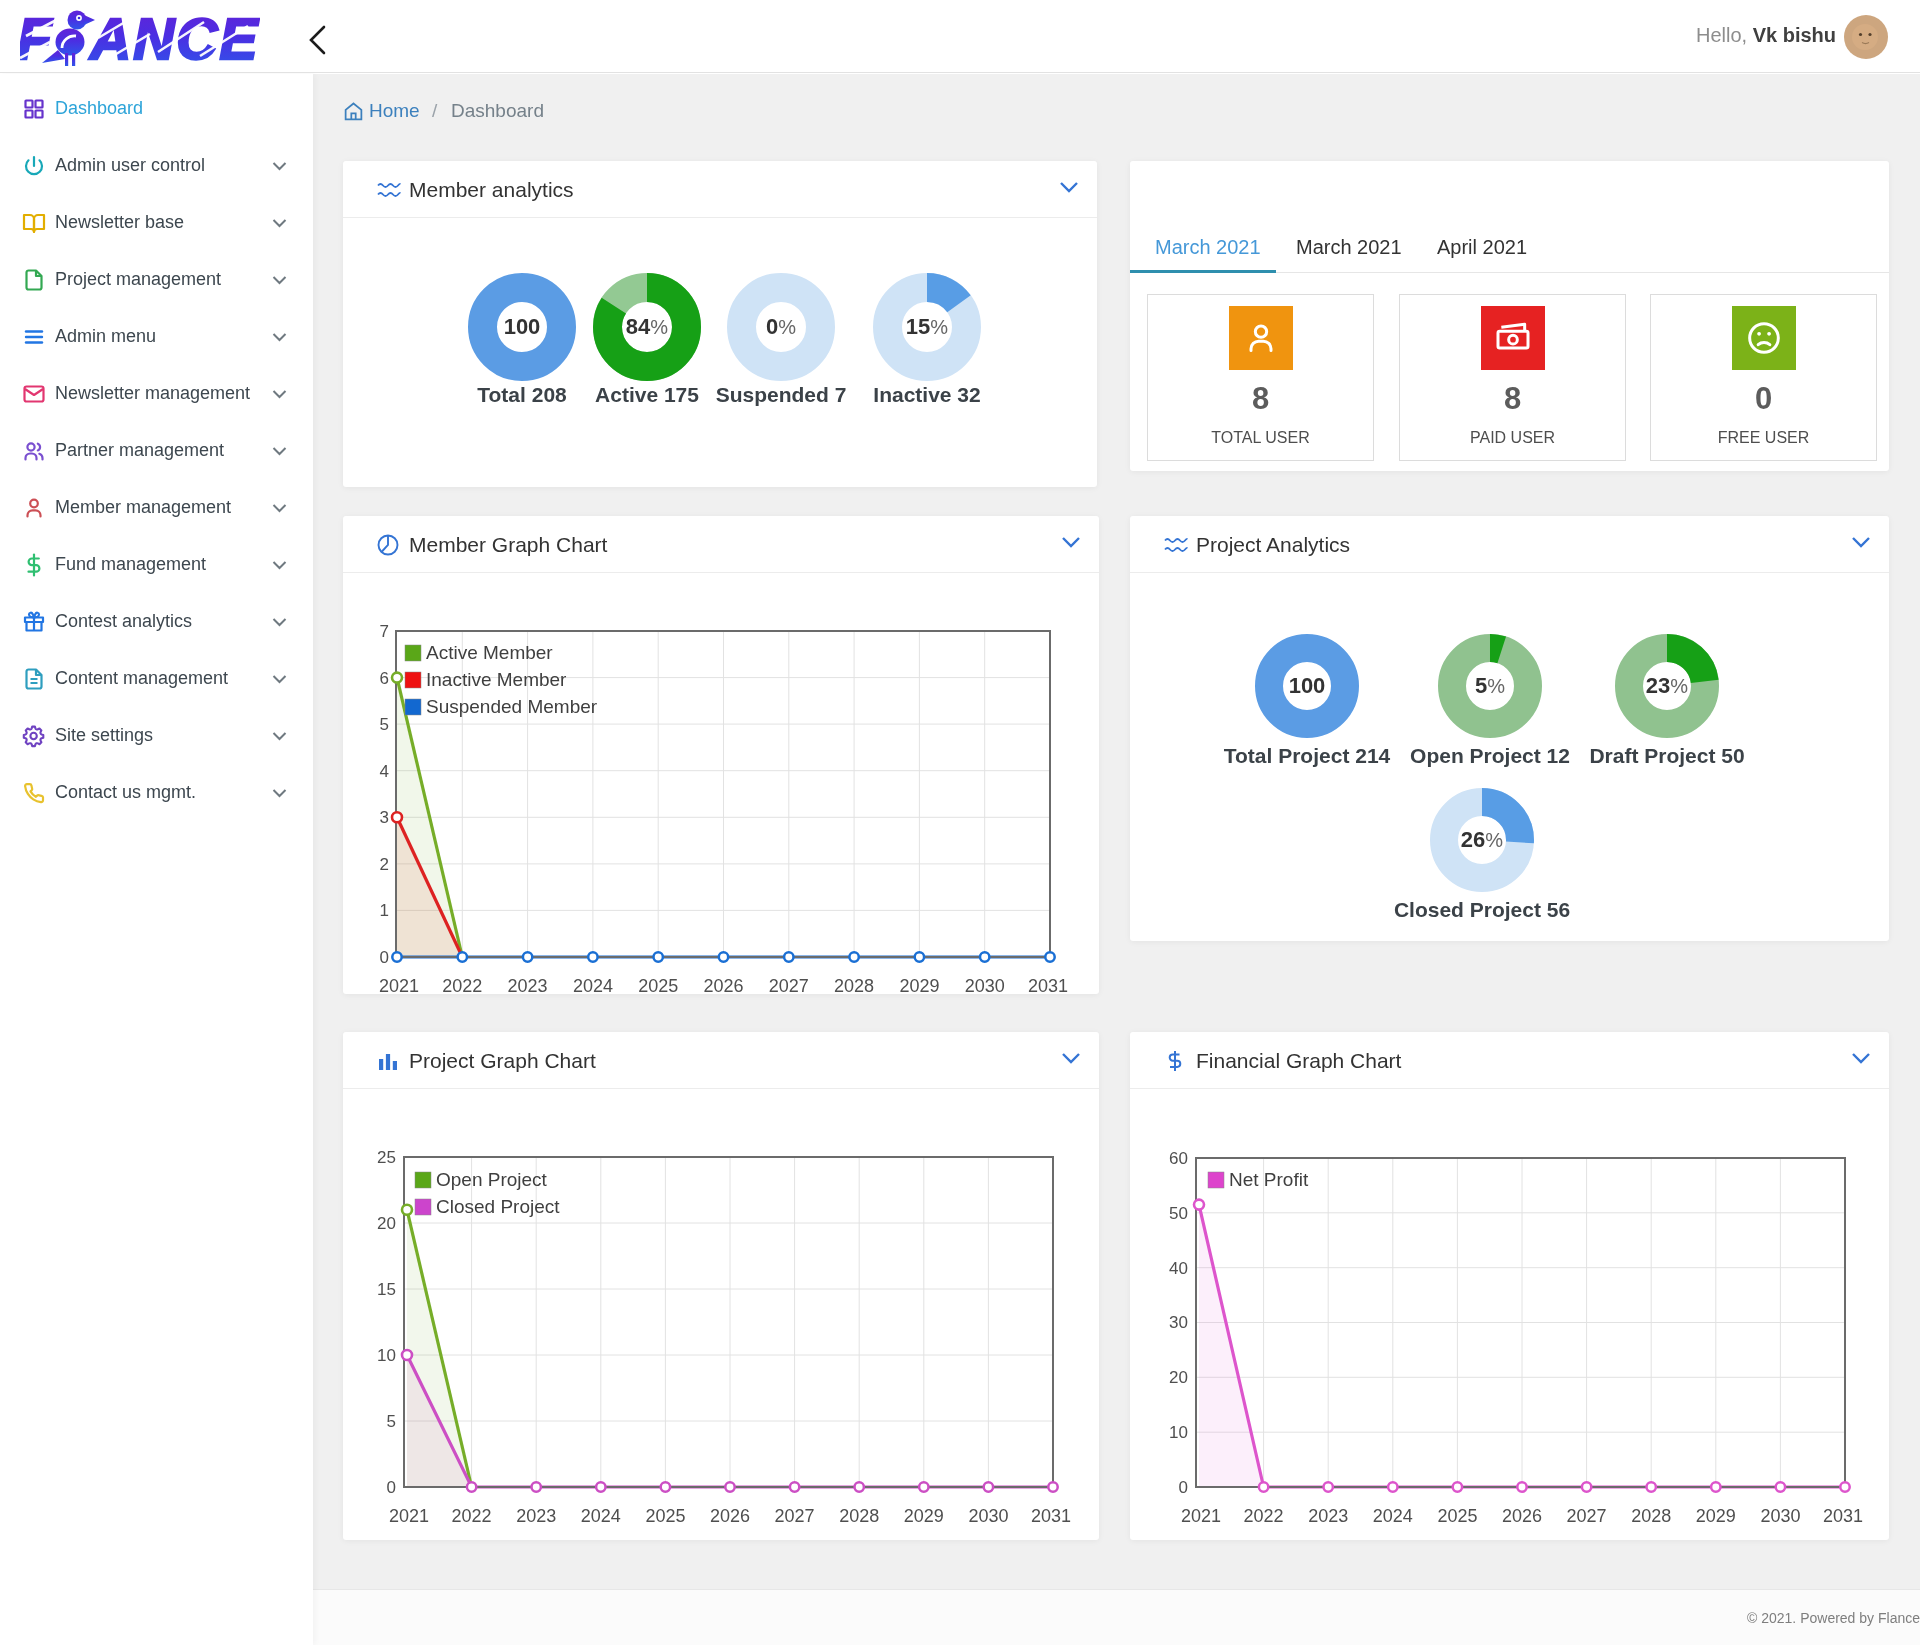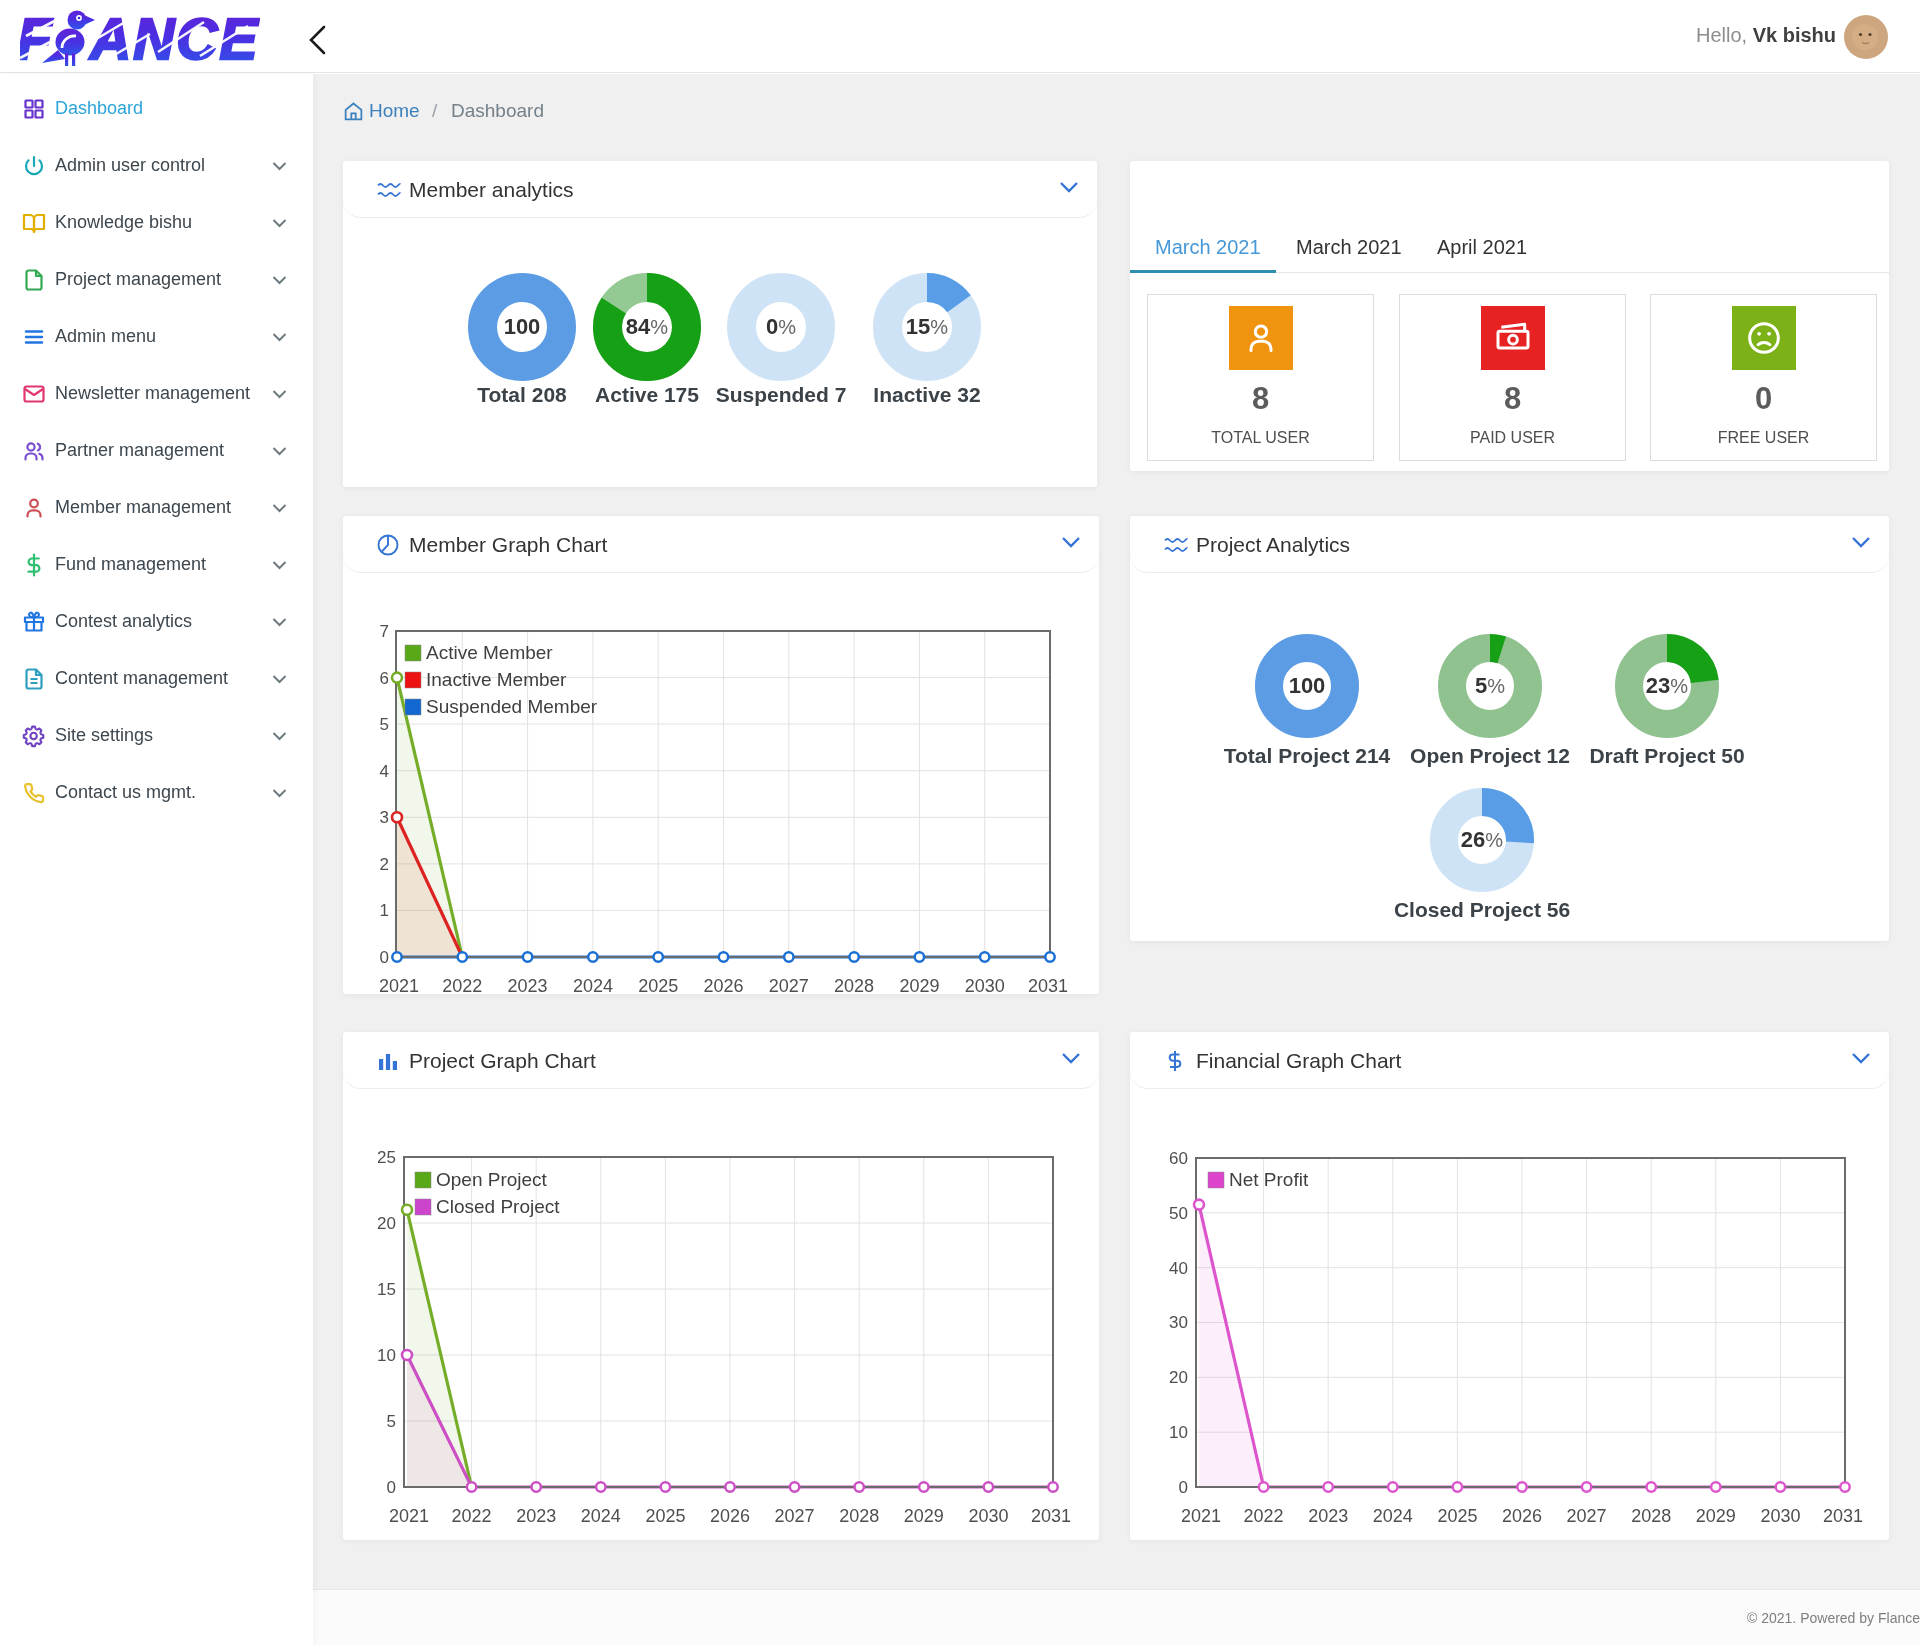--- a/index.html
+++ b/index.html
@@ -25,21 +25,21 @@
 
 #content { position:absolute; left:313px; top:74px; width:1607px; height:1515px; background:#f0f0f0; }
 #footer { position:absolute; left:313px; top:1589px; width:1607px; height:56px; background:#fbfbfb; border-top:1px solid #e7e7e7; }
 #footer div { text-align:right; margin-top:20px; font-size:14px; color:#7e7e7e; }
 
 
 #crumb { position:absolute; left:343px; top:100px; height:24px; font-size:19px; color:#75818a; }
 
 
 .card { position:absolute; background:#fff; border-radius:3px; box-shadow:0 1px 6px rgba(0,0,0,0.055); }
-.chead { position:absolute; left:0; top:0; right:0; height:57px; border-bottom:1px solid #ececec;border-radius:18px; }
+.chead { position:absolute; left:0; top:0; right:0; height:57px; border-bottom:1px solid #ececec; }
 .ctitle { position:absolute; left:66px; top:17px; font-size:21px; color:#333; }
 .cicon { position:absolute; left:33px; top:17px; }
 .cchev { position:absolute; right:18px; top:20px; }
 
 
 .donut { position:absolute; border-radius:50%; }
 .donut .hole2 { position:absolute; left:0; top:0; right:0; bottom:0; display:flex; align-items:center; justify-content:center; }
 .dtxt { font-size:22px; font-weight:bold; color:#333; white-space:nowrap; }
 .dtxt span.pct { font-weight:normal; color:#666; font-size:20px; }
 .dlabel { position:absolute; text-align:center; font-size:21px; font-weight:bold; color:#3b4248; white-space:nowrap; transform:translateX(-50%); }
@@ -124,21 +124,21 @@
       <span class="lbl">Admin user control</span>
       <svg class="chev" width="15" height="9" viewBox="0 0 15 9">
           <path d="M1.5 1 L7.5 7 L13.5 1" fill="none" stroke="#6f7980" stroke-width="2"></path>
         </svg>
     </div>
     <div class="mi" style="top:120px">
       <svg class="ic" width="24" height="24" viewBox="0 0 24 24" fill="none" stroke="#e2ae00" stroke-width="2.2" stroke-linejoin="round">
           <path d="M2 4h6a4 4 0 0 1 4 4v13a3 3 0 0 0-3-3H2z"></path>
           <path d="M22 4h-6a4 4 0 0 0-4 4v13a3 3 0 0 1 3-3h7z"></path>
         </svg>
-      <span class="lbl">Knowledge bishu</span>
+      <span class="lbl">Newsletter base</span>
       <svg class="chev" width="15" height="9" viewBox="0 0 15 9">
           <path d="M1.5 1 L7.5 7 L13.5 1" fill="none" stroke="#6f7980" stroke-width="2"></path>
         </svg>
     </div>
     <div class="mi" style="top:177px">
       <svg class="ic" width="24" height="24" viewBox="0 0 24 24" fill="none" stroke="#33a852" stroke-width="2.2" stroke-linejoin="round">
           <path d="M14 2.5H6.5a2 2 0 0 0-2 2v15a2 2 0 0 0 2 2h11a2 2 0 0 0 2-2V8z"></path>
           <path d="M14 2.5V8h5.5"></path>
         </svg>
       <span class="lbl">Project management</span>

